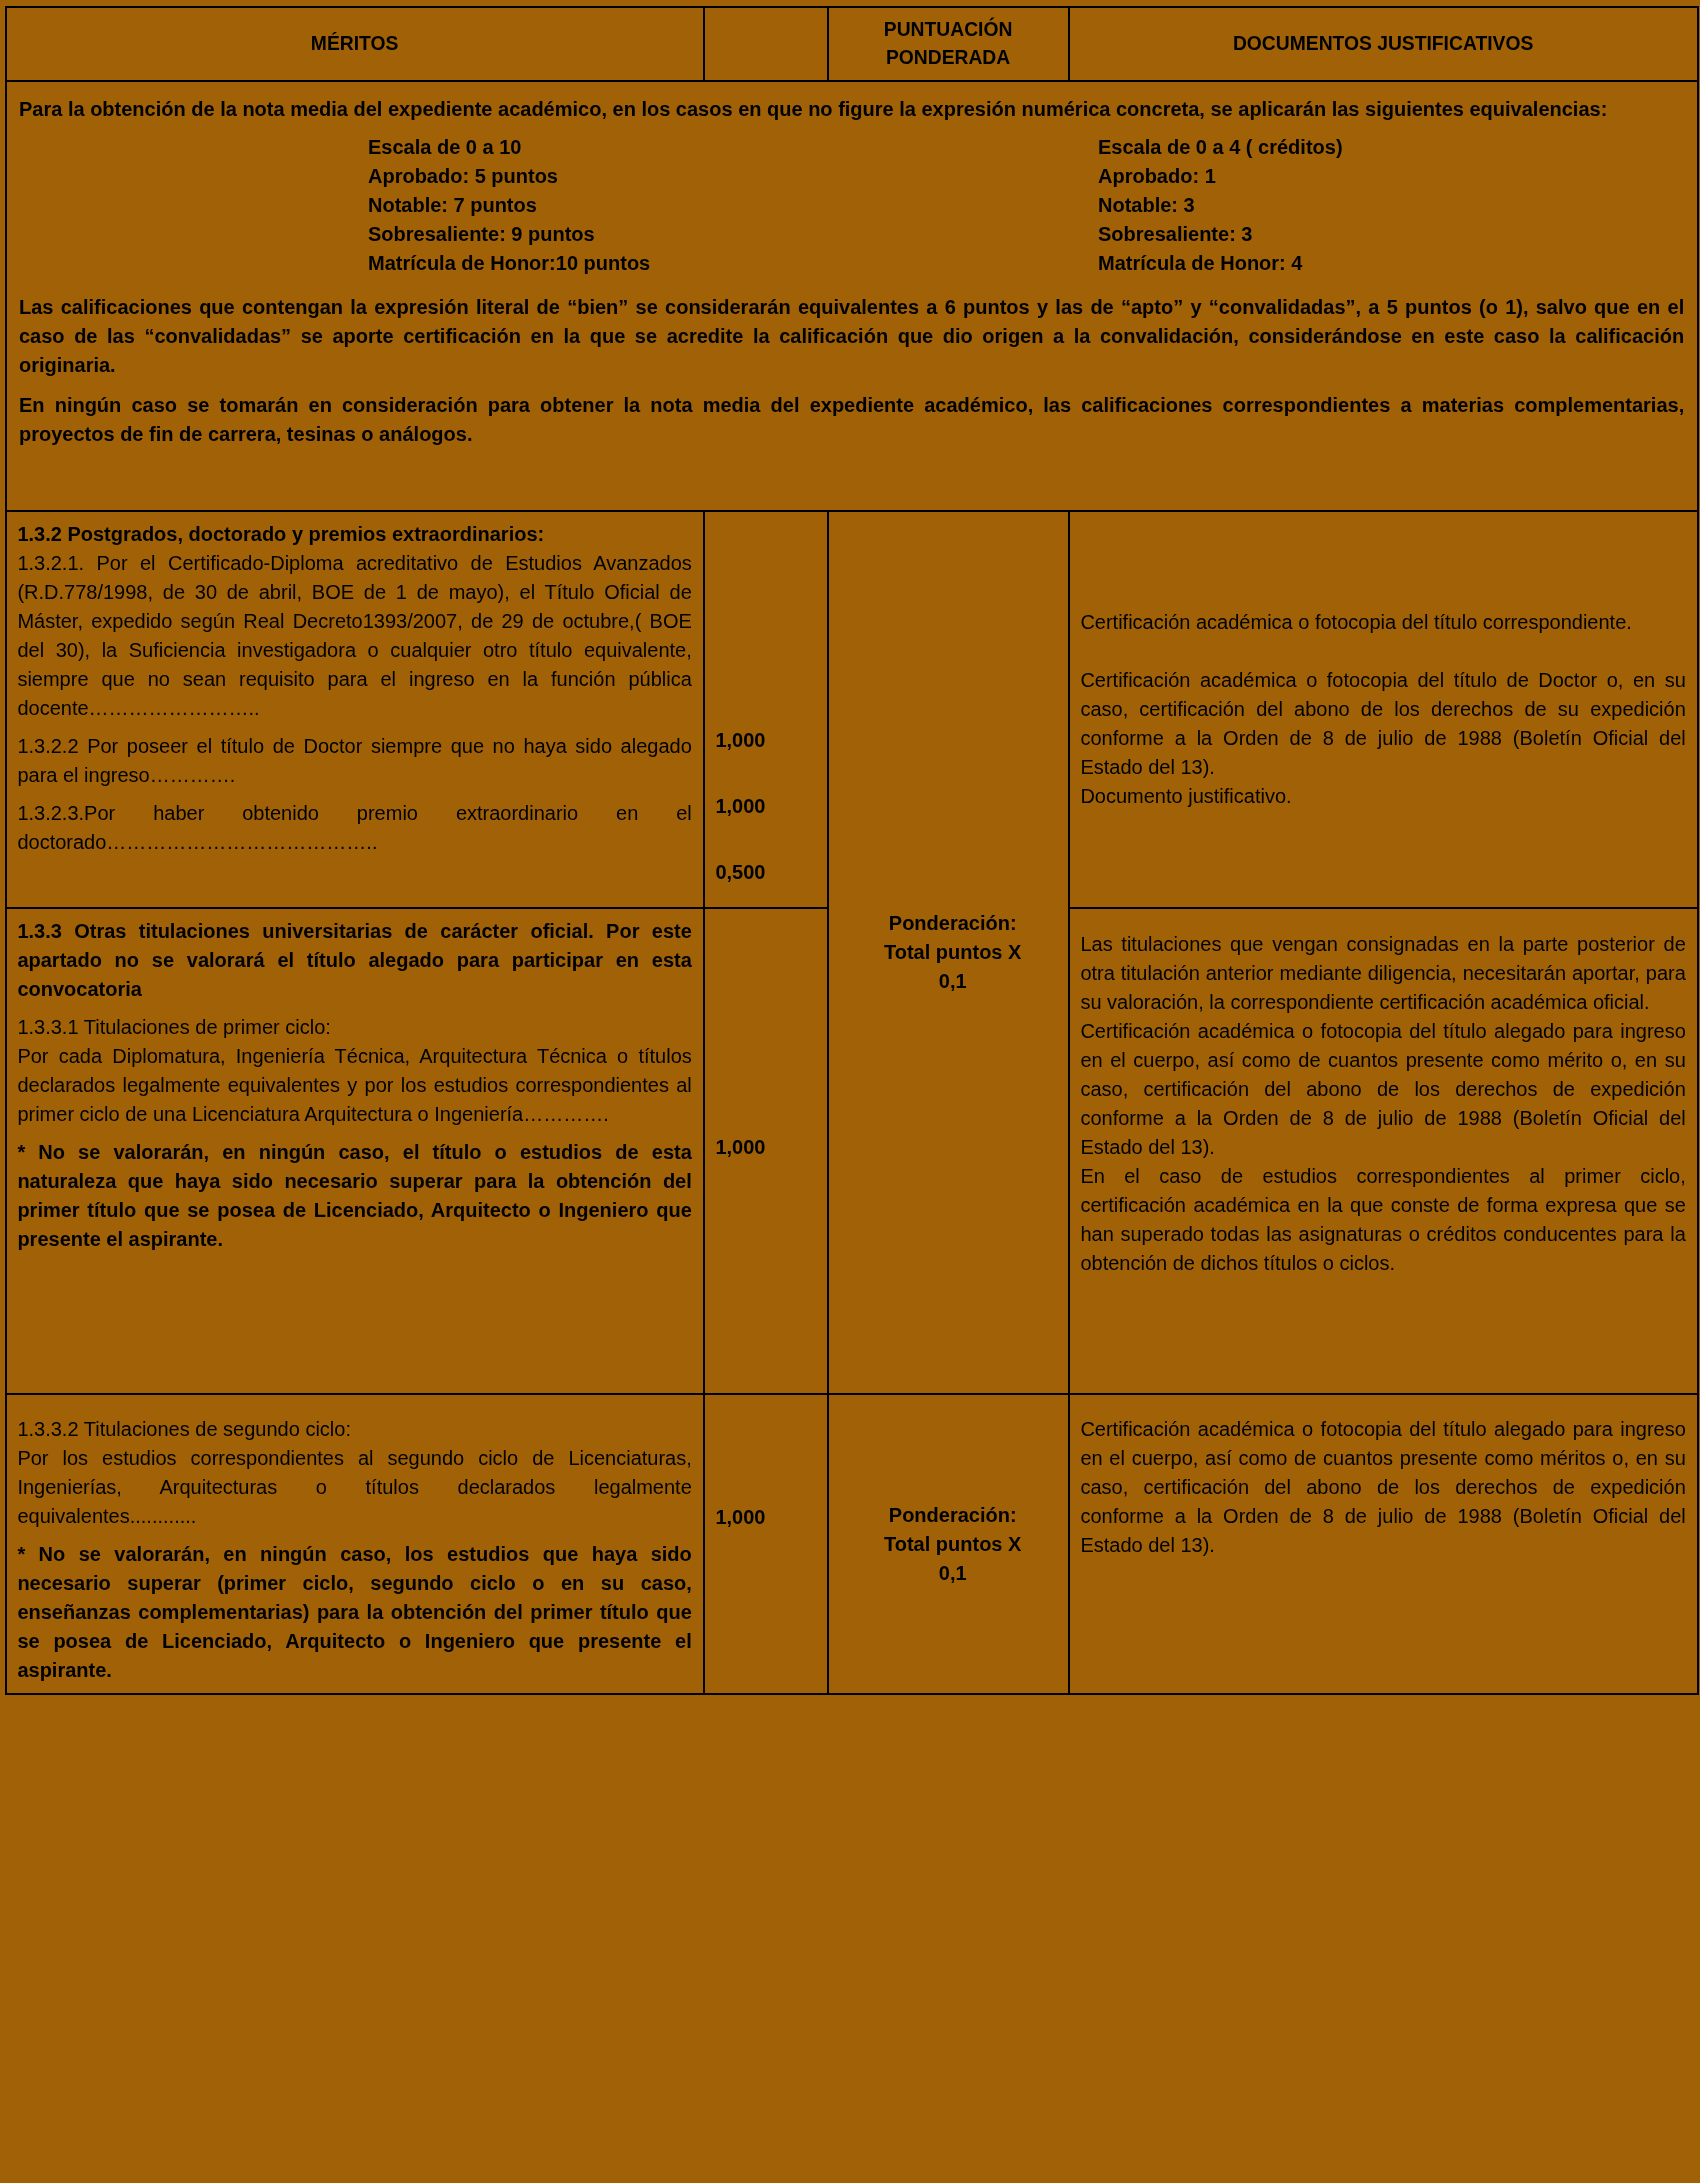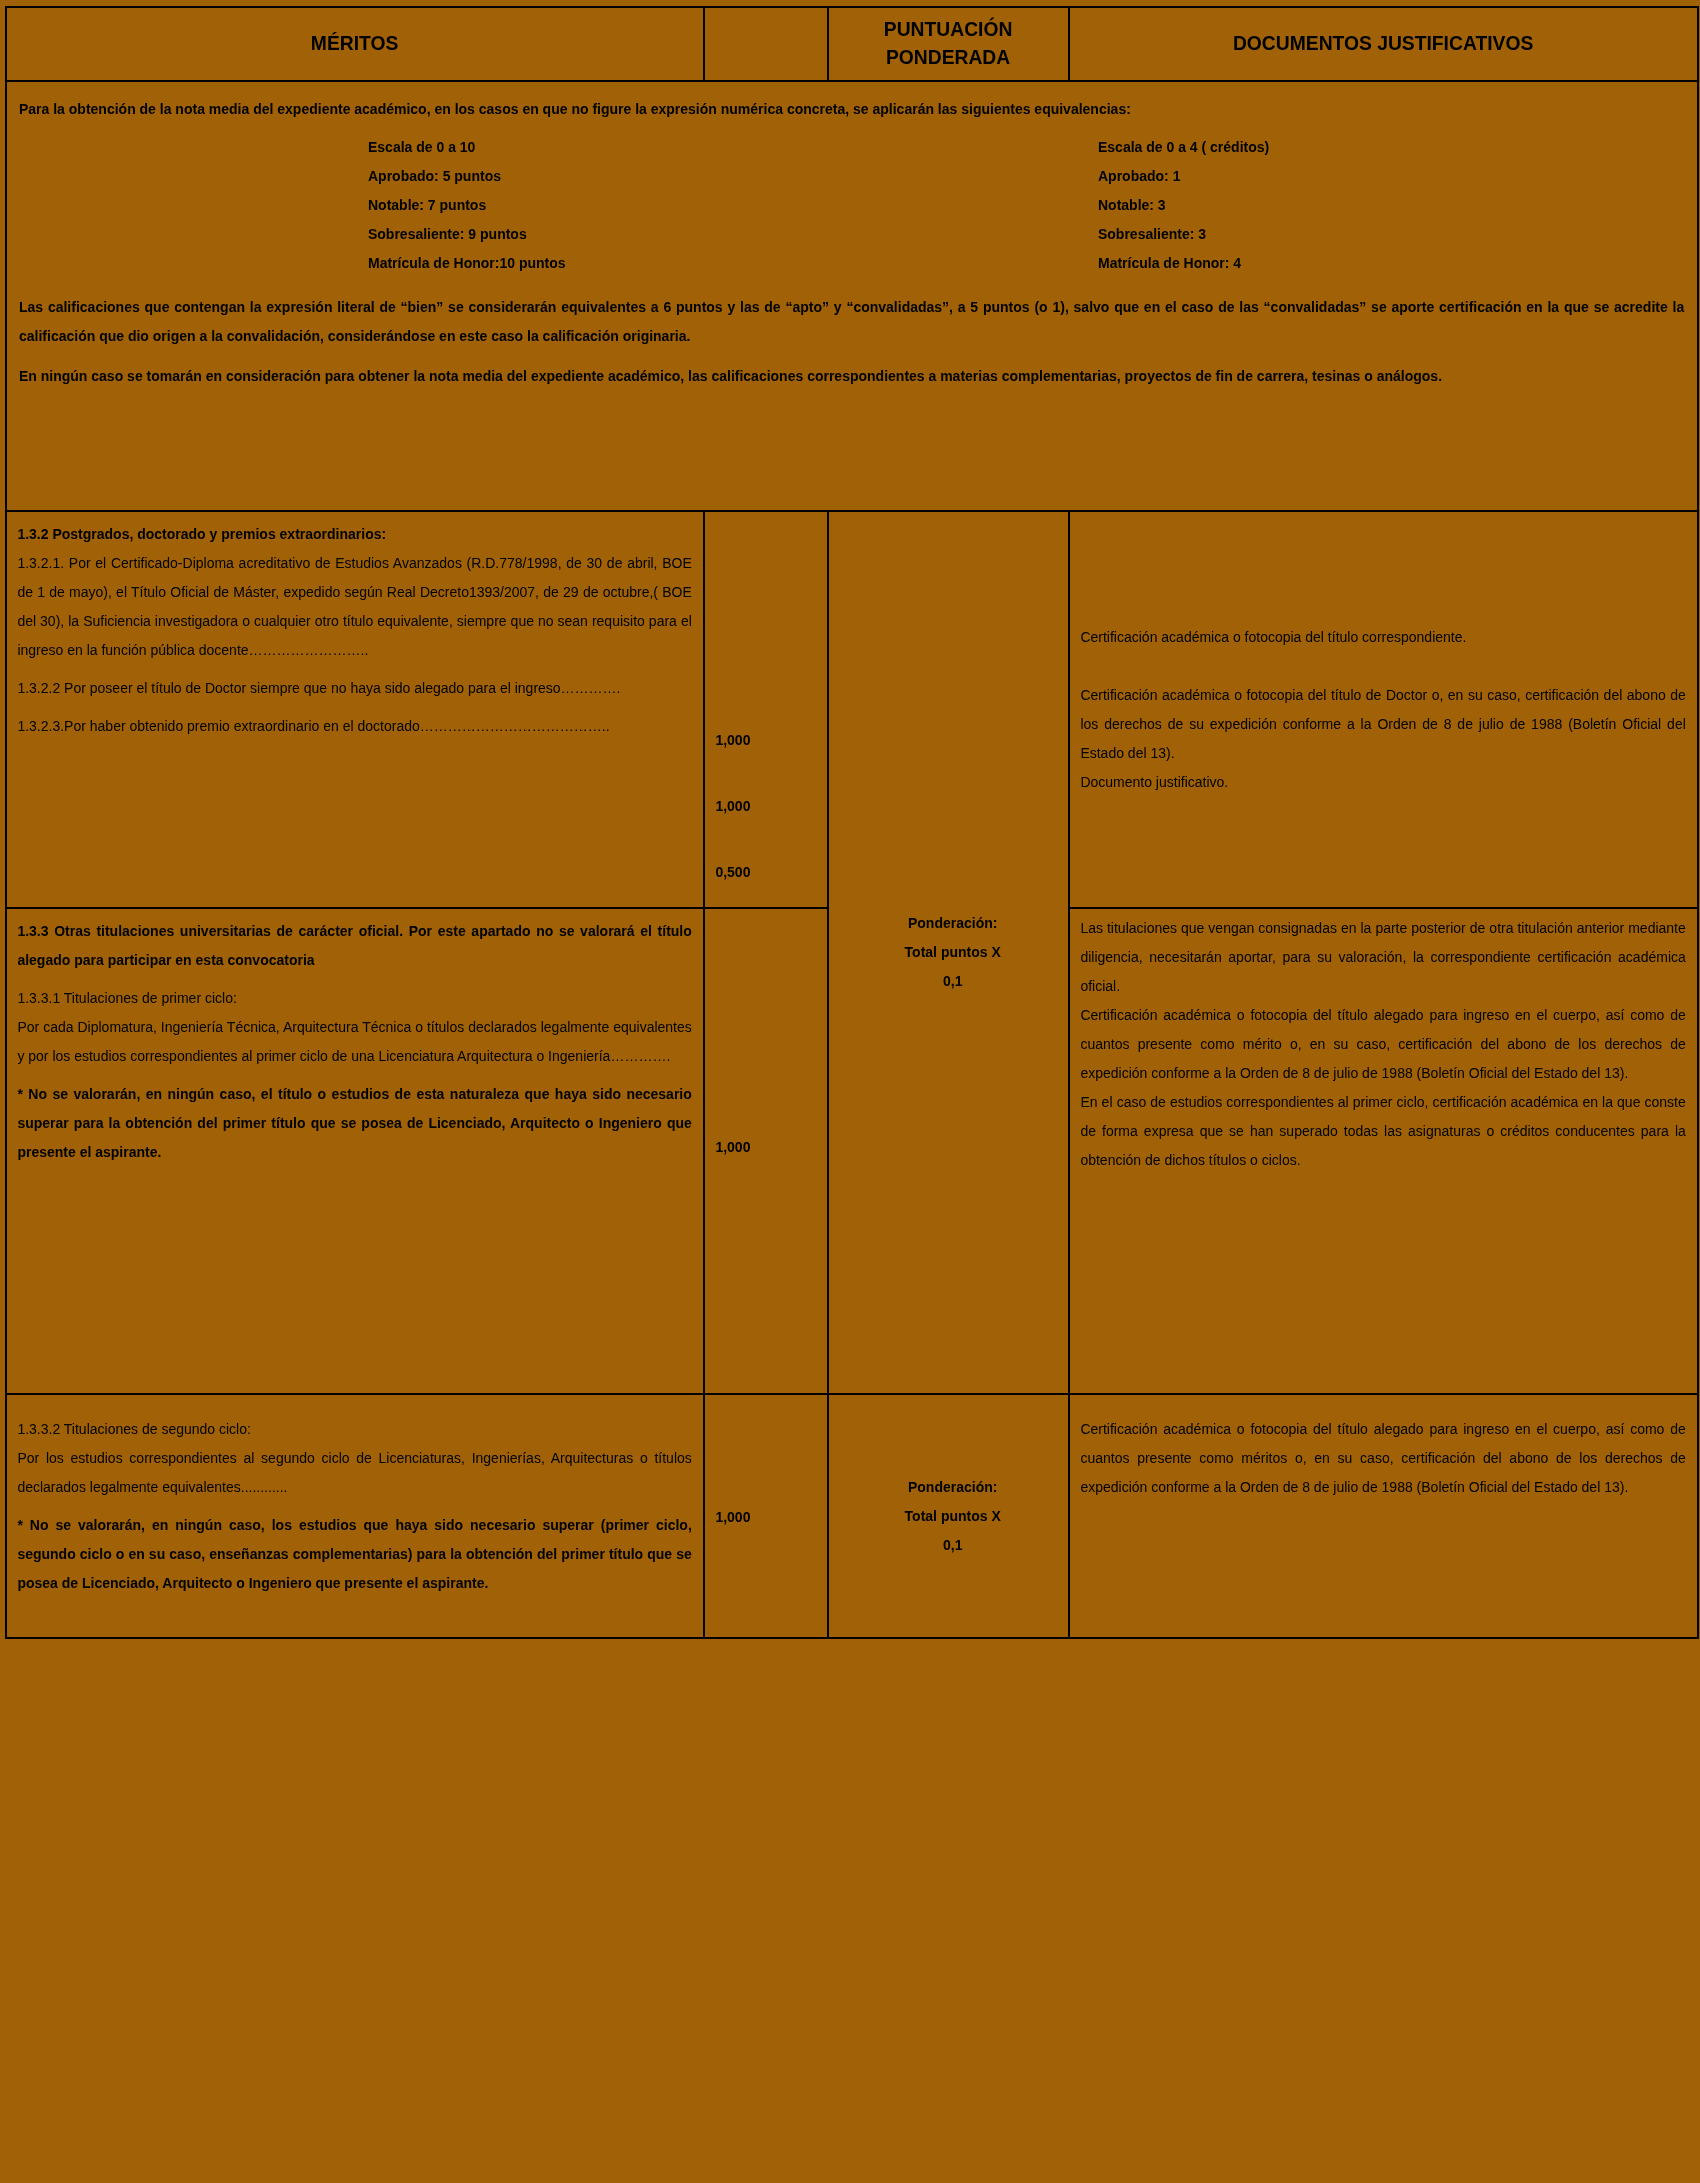--- a/index.html
+++ b/index.html
@@ -19,21 +19,21 @@
   }
   col.c1 { width: 698px; }
   col.c2 { width: 124px; }
   col.c3 { width: 241px; }
   col.c4 { width: 629px; }
 
   th, td {
     border: 2.3px solid #000;
     padding: 7.7px 10.8px;
     vertical-align: top;
-    font-size: 14px;
+    font-size: 20px;
     line-height: 29px;
   }
   th {
     font-weight: bold;
     text-align: center;
     vertical-align: middle;
     font-size: 19.3px;
     line-height: 28px;
     padding: 6.2px 7.7px;
   }
@@ -67,21 +67,21 @@
     vertical-align: middle;
     text-align: center;
     font-weight: bold;
     padding-left: 20px;
   }
 
   .docs-cell p { margin: 0; }
   .docs-mid { vertical-align: middle; }
   .docs-cell .blank-gap { margin-bottom: 29px; }
   .pad-top-lg { padding-top: 20px; }
-  .docs-b { padding-top: 5px; }
+  .docs-b { padding-top: 21px; }
 </style>
 </head>
 <body>
 
 <div class="page">
   <table class="main-table">
     <colgroup>
       <col class="c1">
         <col class="c2">
         <col class="c3">

